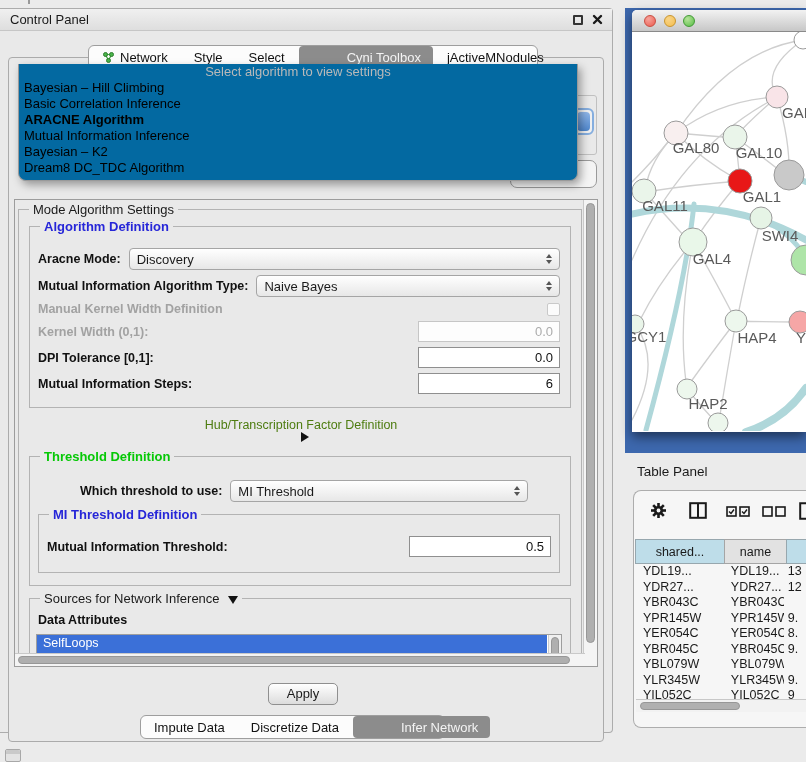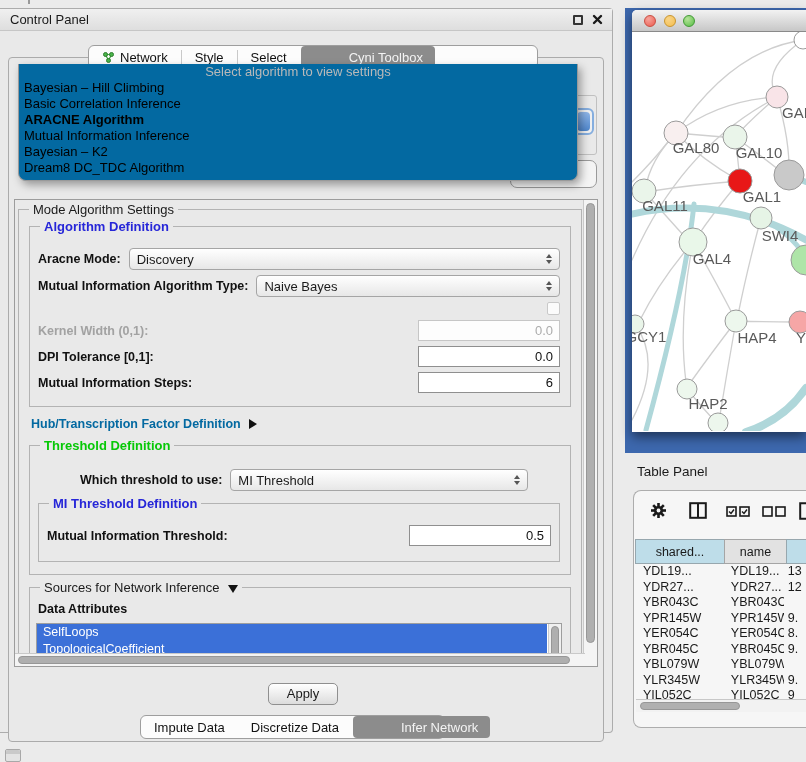--- a/index.html
+++ b/index.html
@@ -79,21 +79,21 @@
            padding:10px 7px; font-size:13px; margin-left:8px; cursor:pointer; }
   .spinner { margin-left:auto; display:flex; flex-direction:column; align-items:center; gap:2px; padding-left:6px; }
   .spinner .up { width:0; height:0; border-left:3.5px solid transparent; border-right:3.5px solid transparent; border-bottom:4px solid #555; }
   .spinner .dn { width:0; height:0; border-left:3.5px solid transparent; border-right:3.5px solid transparent; border-top:4px solid #555; }
   .field { width:142px; margin-left:auto; height:21px; border:1px solid #8F8F8F;
            background:#FFF; text-align:right; font-size:13px; padding:0 6px;
            font-family:"Liberation Sans",sans-serif; color:#111; }
   .field.dis { border-color:#C6C6C6; color:#ACACAC; background:#FDFDFD; }
   .checkbox { width:13px; height:13px; border:1px solid #C9C9C9; border-radius:2px;
               background:#FBFBFB; margin-left:auto; }
-  .hub-row { margin:10px 0 14px 2px; font-size:12.5px; font-weight:bold; color:#0369a1; display:flex; align-items:center; }
+  .hub-row { margin:10px 0 14px 2px; font-size:12.5px; font-weight:normal; color:#4d7c0f; display:flex; align-items:center;flex-direction:column; }
   .tri-right { width:0; height:0; border-top:5.5px solid transparent; border-bottom:5.5px solid transparent;
                border-left:8px solid #111; margin-left:8px; }
   .tri-down  { width:0; height:0; border-left:5.5px solid transparent; border-right:5.5px solid transparent;
                border-top:8px solid #111; margin-left:8px; display:inline-block; vertical-align:-1px; }
   .thr-group { padding:18px 10px 12px 8px; margin-bottom:12px; }
   .indent { padding-left:42px; }
   .mi-group { padding:16px 8px 10px 8px; margin-top:12px; }
   .src-group { padding:14px 8px 6px 6px; height:150px; }
   .attr-label { font-size:12.5px; font-weight:bold; color:#111; margin:0 0 7px 2px; }
   .attr-list { position:relative; background:#FFF; border:1px solid #9E9E9E; height:76px; overflow:hidden; }
@@ -174,20 +174,23 @@
       <div class="tab">
         <span>Style</span>
       </div>
       <div class="tab-sep"></div>
       <div class="tab">
         <span>Select</span>
       </div>
       <div class="tab active">
         <span>Cyni Toolbox</span>
       </div>
+      <div class="tab">
+        <span>jActiveMNodules</span>
+      </div>
     </div>
 
     <div class="frag-group"></div>
     <div class="frag-combo">
       <div class="frag-combo-btn"></div>
     </div>
     <div class="frag-field"></div>
 
     <div class="algo-overlay">
       <div class="algo-placeholder">Select algorithm to view settings</div>
@@ -219,20 +222,21 @@
             <span class="lbl">Mutual Information Algorithm Type:</span>
             <div class="combo">
               <span>Naive Bayes</span>
               <span class="spinner">
                   <span class="up"></span>
                   <span class="dn"></span>
                 </span>
             </div>
           </div>
           <div class="srow">
+            <span class="lbl dis">Manual Kernel Width Definition</span>
             <div class="checkbox"></div>
           </div>
           <div class="srow">
             <span class="lbl dis">Kernel Width (0,1):</span>
             <div class="field dis" style="line-height:19px;">0.0</div>
           </div>
           <div class="srow">
             <span class="lbl">DPI Tolerance [0,1]:</span>
             <div class="field" style="line-height:19px;">0.0</div>
           </div>

